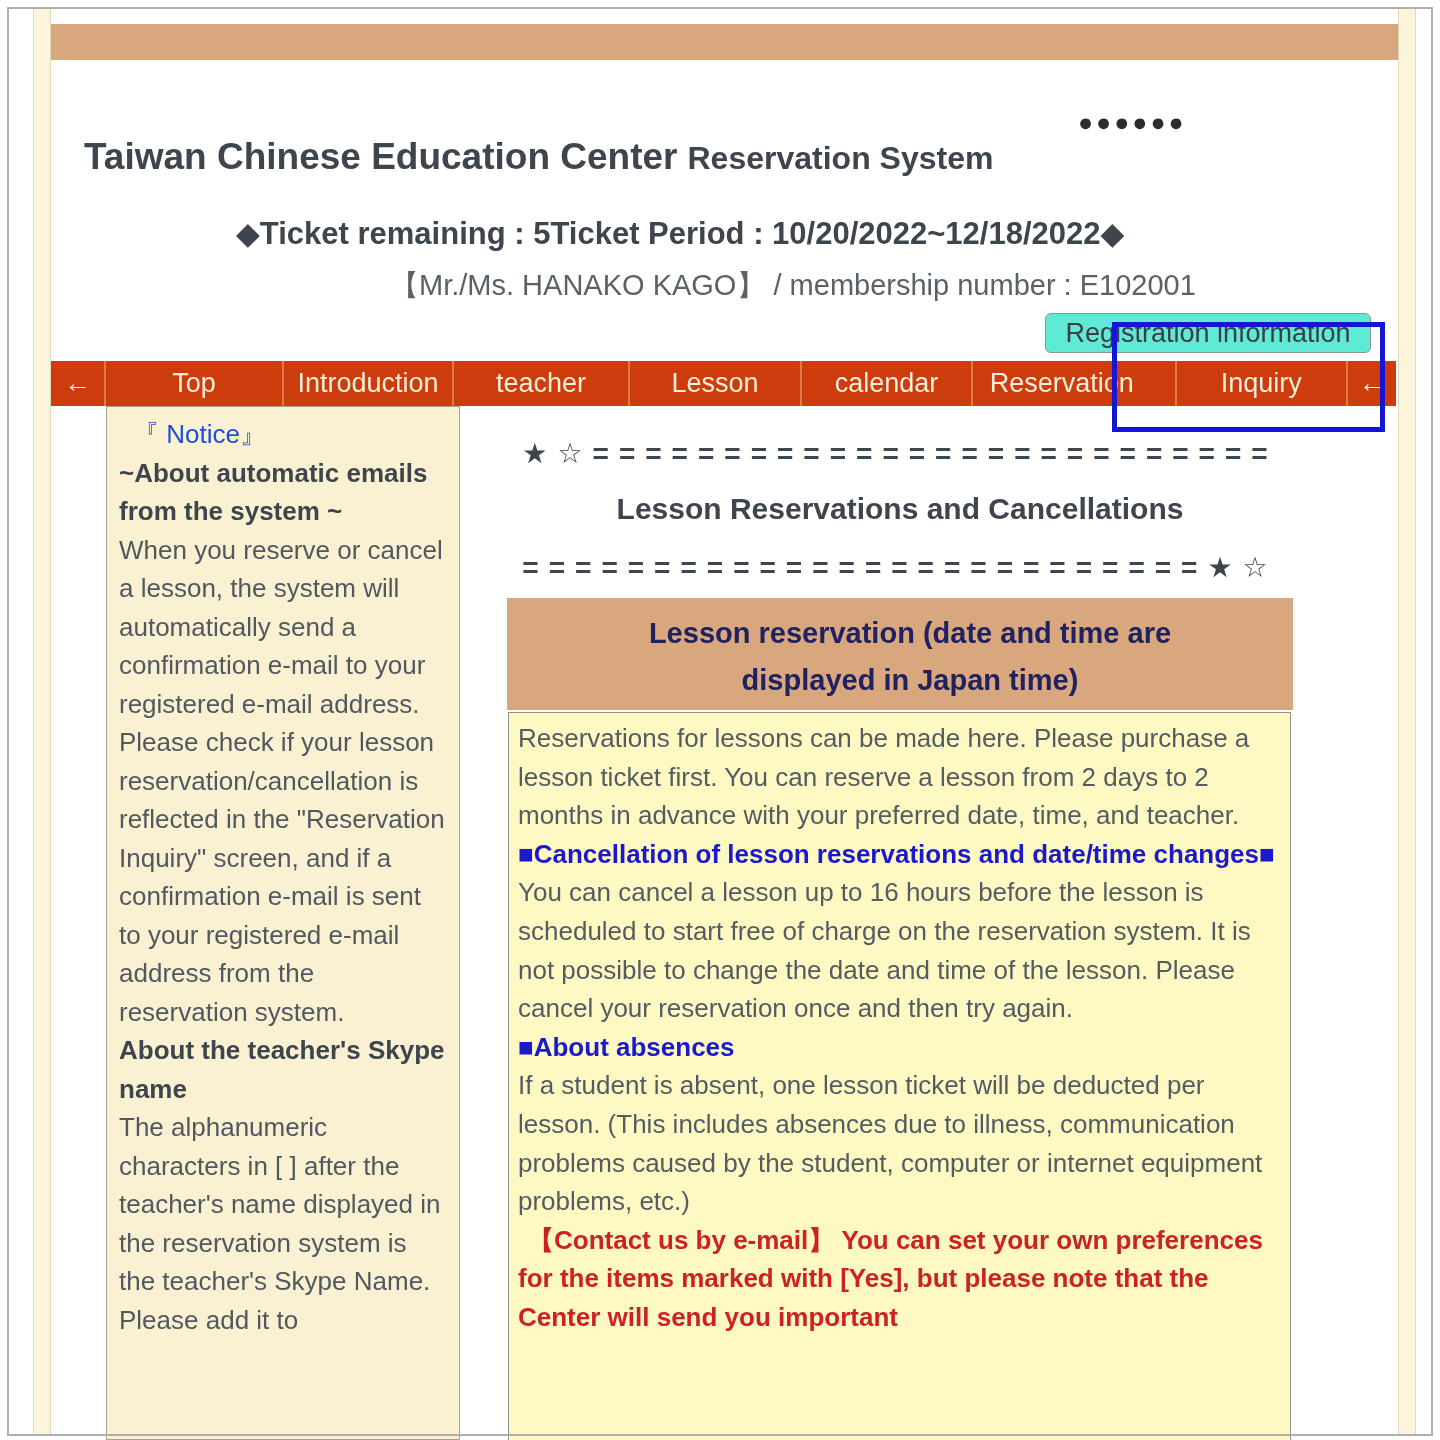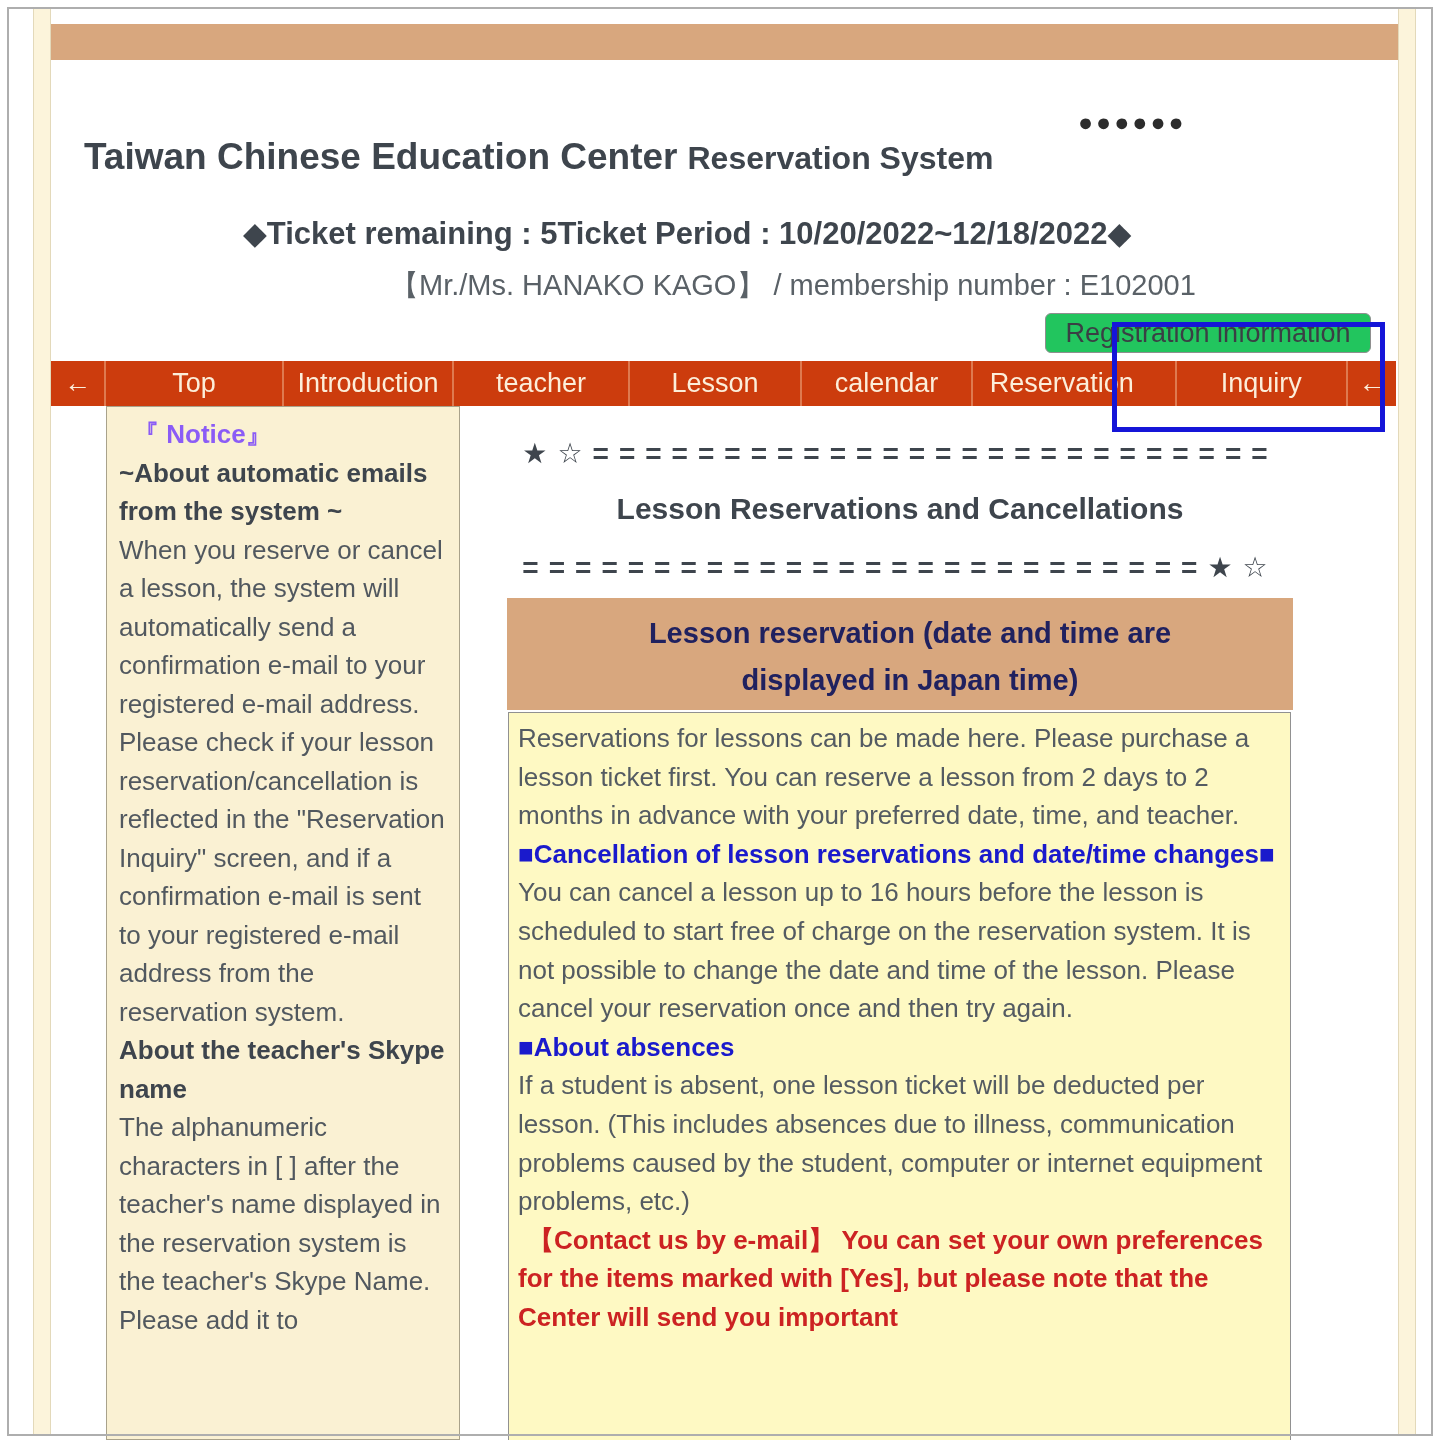--- a/index.html
+++ b/index.html
@@ -20,46 +20,46 @@
   
   .topband { position:absolute; left:51px; top:24px; width:1347px; height:36px; background:#D8A77E; }
 
   .dots { position:absolute; left:1078px; top:108px; font-size:25px; letter-spacing:3px;
           color:#2c2c2c; font-weight:bold; }
 
   .site-title { position:absolute; left:84px; top:136px; color:#3E454D; font-weight:bold; white-space:nowrap; }
   .site-title .t-main { font-size:37px; }
   .site-title .t-sub  { font-size:32px; margin-left:10px; }
 
-  .ticket-line { position:absolute; left:243px; top:215px; font-size:31px; font-weight:bold;
+  .ticket-line { position:absolute; left:236px; top:215px; font-size:31px; font-weight:bold;
                  color:#3E454D; white-space:nowrap; }
   .member-line { position:absolute; left:390px; top:266px; font-size:29px;
                  color:#5A6167; white-space:nowrap; }
 
   .reg-btn { position:absolute; left:1045px; top:313px; width:326px; height:40px;
-             background:#22c55e; border:1px solid #8f8f8f; border-radius:6px;
+             background:#5eead4; border:1px solid #8f8f8f; border-radius:6px;
              font-size:27px; color:#3a3f44; text-align:center; line-height:37px;
              font-family:"Liberation Sans",sans-serif; cursor:pointer; }
 
   
   .nav { position:absolute; left:51px; top:361px; width:1345px; height:45px;
          background:#CC3C0D; display:flex; align-items:stretch; z-index:2; }
   .nav-cell { display:flex; align-items:center; justify-content:center;
               font-size:27px; color:#FCEEDA; cursor:pointer; border-left:2px solid #DE7A50; }
   .nav-cell:first-child { border-left:none; }
   .nav-c0 { width:54px; }  .nav-c1 { width:182px; } .nav-c2 { width:173px; }
   .nav-c3 { width:180px; } .nav-c4 { width:175px; } .nav-c5 { width:175px; }
   .nav-c6 { width:183px; } .nav-c7 { width:175px;margin-left:24px; } .nav-c8 { width:51px; }
 
   
   .sidebar { position:absolute; left:106px; top:406px; width:354px; height:1034px;
              background:#FAF1D3; border:1px solid #a9a28b; padding:8px 12px 0 12px;
              font-size:26px; line-height:38.5px; color:#51585F; overflow:hidden; z-index:1; }
   .sidebar .bold { font-weight:bold; color:#3E454D; }
-  .sidebar .notice-title { font-weight:bold; color:#8b5cf6; padding-left:14px; }
+  .sidebar .notice-title { font-weight:normal; color:#1d4ed8; padding-left:14px; }
 
   
   .star-line { position:absolute; left:460px; width:880px; text-align:center;
                font-size:28px; font-weight:bold; color:#3E454D; letter-spacing:10px;
                white-space:nowrap; overflow:visible; }
   .star-top    { top:437px; }
   .star-bottom { top:551px; }
   .page-title { position:absolute; left:460px; width:880px; top:492px; text-align:center;
                 font-size:30px; font-weight:bold; color:#3E454D; }
 

